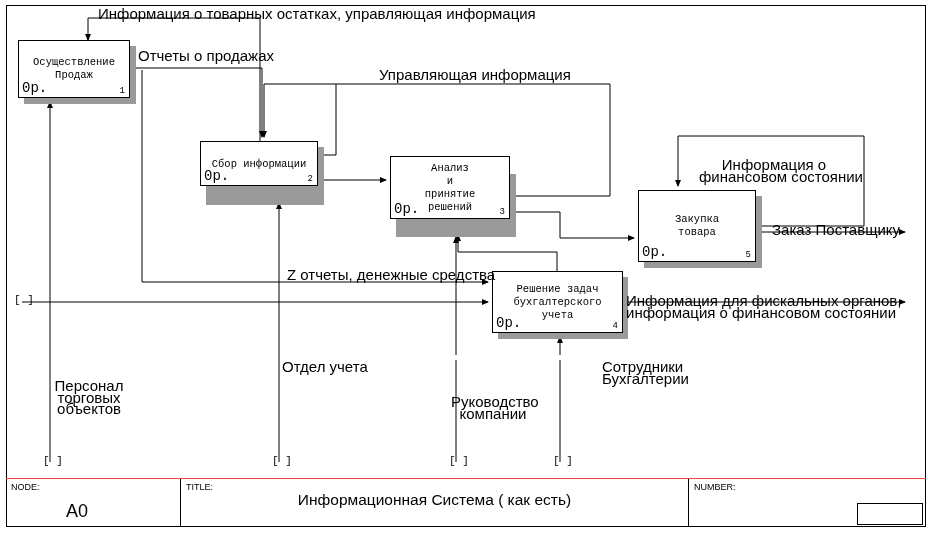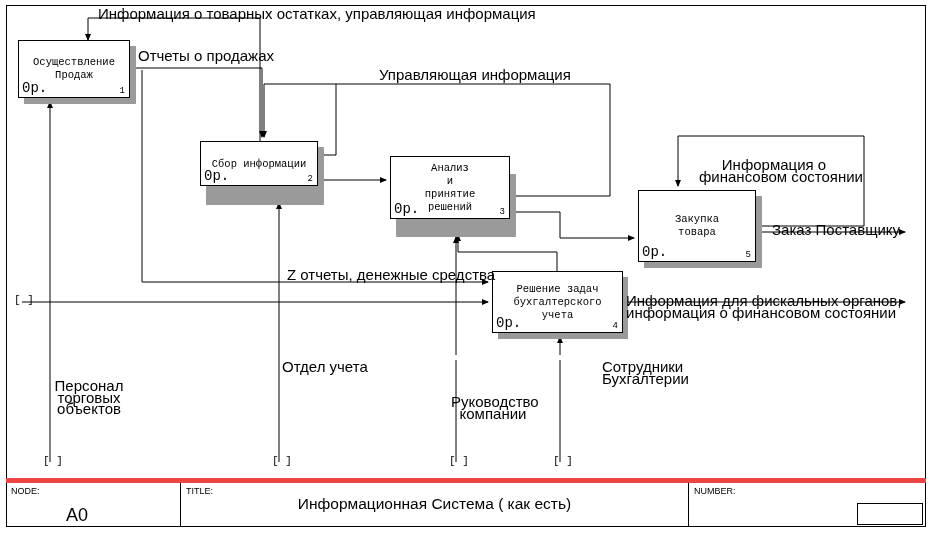--- a/index.html
+++ b/index.html
@@ -77,21 +77,21 @@
     width: 934px;
     height: 534px;
     pointer-events: none;
   }
   .titlebar {
     position: absolute;
     left: 6px;
     top: 478px;
     width: 920px;
     height: 49px;
-    border-top: 5px solid #ef4444;
+    border-top: 1px solid #ef4444;
     box-sizing: border-box;
   }
   .tb-cell {
     position: absolute;
     top: 0;
     bottom: 0;
     border-left: 1px solid #000;
     box-sizing: border-box;
   }
   .tb-label {

